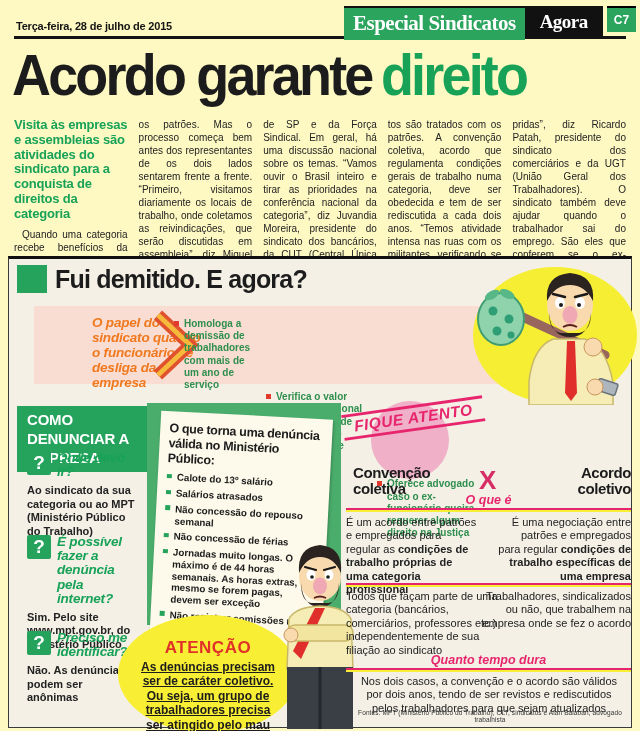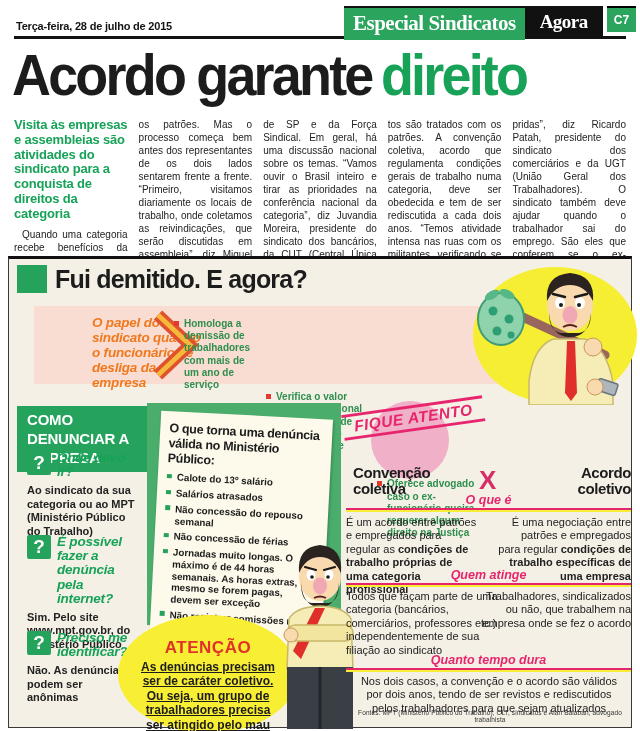--- a/index.html
+++ b/index.html
@@ -5,21 +5,21 @@
   * { margin:0; padding:0; box-sizing:border-box; }
   html,body { width:640px; }
   body {
     font-family:"Liberation Sans", sans-serif;
     background:#e8e4da;
     color:#1c1c1c;
     -webkit-font-smoothing:antialiased;
   }
   #page {
     position:relative; width:640px; height:731px;
-    background:#ffffff; overflow:hidden;
+    background:#fef9c3; overflow:hidden;
   }
   .abs { position:absolute; }
 
   
   .date { font-size:11px; font-weight:bold; letter-spacing:-0.2px; color:#141414; }
   .rule { height:3px; background:#121212; }
   .hdr-boxes { display:flex; align-items:flex-start; }
   .hdr-green {
     background:#2ba45e; color:#fff; font-family:"Liberation Serif", serif;
     font-weight:bold; font-size:21px; padding:3px 9px 4px; letter-spacing:-0.5px;
@@ -251,21 +251,20 @@
 
     <div class="abs cmp-hdr" style="left:337px; top:234px; width:285px;">O que é</div>
     <div class="abs hr-pink" style="left:337px; top:249px; width:285px;"></div>
     <div class="abs cmp-cell" style="left:337px; top:257px; width:132px;">
       <span>É um acordo entre patrões e empregados para regular as </span><b>condições de trabalho próprias de uma categoria profissional</b>
     </div>
     <div class="abs cmp-cell r" style="left:488px; top:257px; width:134px;">
       <span>É uma negociação entre patrões e empregados para regular </span><b>condições de trabalho específicas de uma empresa</b>
     </div>
 
-    <div class="abs cmp-hdr" style="left:337px; top:309px; width:285px;">Quem atinge</div>
     <div class="abs hr-pink" style="left:337px; top:324px; width:285px;"></div>
     <div class="abs cmp-cell" style="left:337px; top:331px; width:155px;">Todos que façam parte de uma categoria (bancários, comerciários, professores etc.) independentemente de sua filiação ao sindicato</div>
     <div class="abs cmp-cell r" style="left:472px; top:331px; width:150px;">Trabalhadores, sindicalizados ou não, que trabalhem na empresa onde se fez o acordo</div>
 
     <div class="abs cmp-hdr" style="left:337px; top:394px; width:285px;">Quanto tempo dura</div>
     <div class="abs hr-pink" style="left:337px; top:409px; width:285px;"></div>
     <div class="abs cmp-cell c" style="left:347px; top:416px; width:266px;">Nos dois casos, a convenção e o acordo são válidos por dois anos, tendo de ser revistos e rediscutidos pelos trabalhadores para que sejam atualizados</div>
 
     <div class="abs sources" style="left:340px; top:450px; width:282px;">Fontes: MPT (Ministério Público do Trabalho), CLT, sindicatos e Alan Balaban, advogado trabalhista</div>
   </div>

